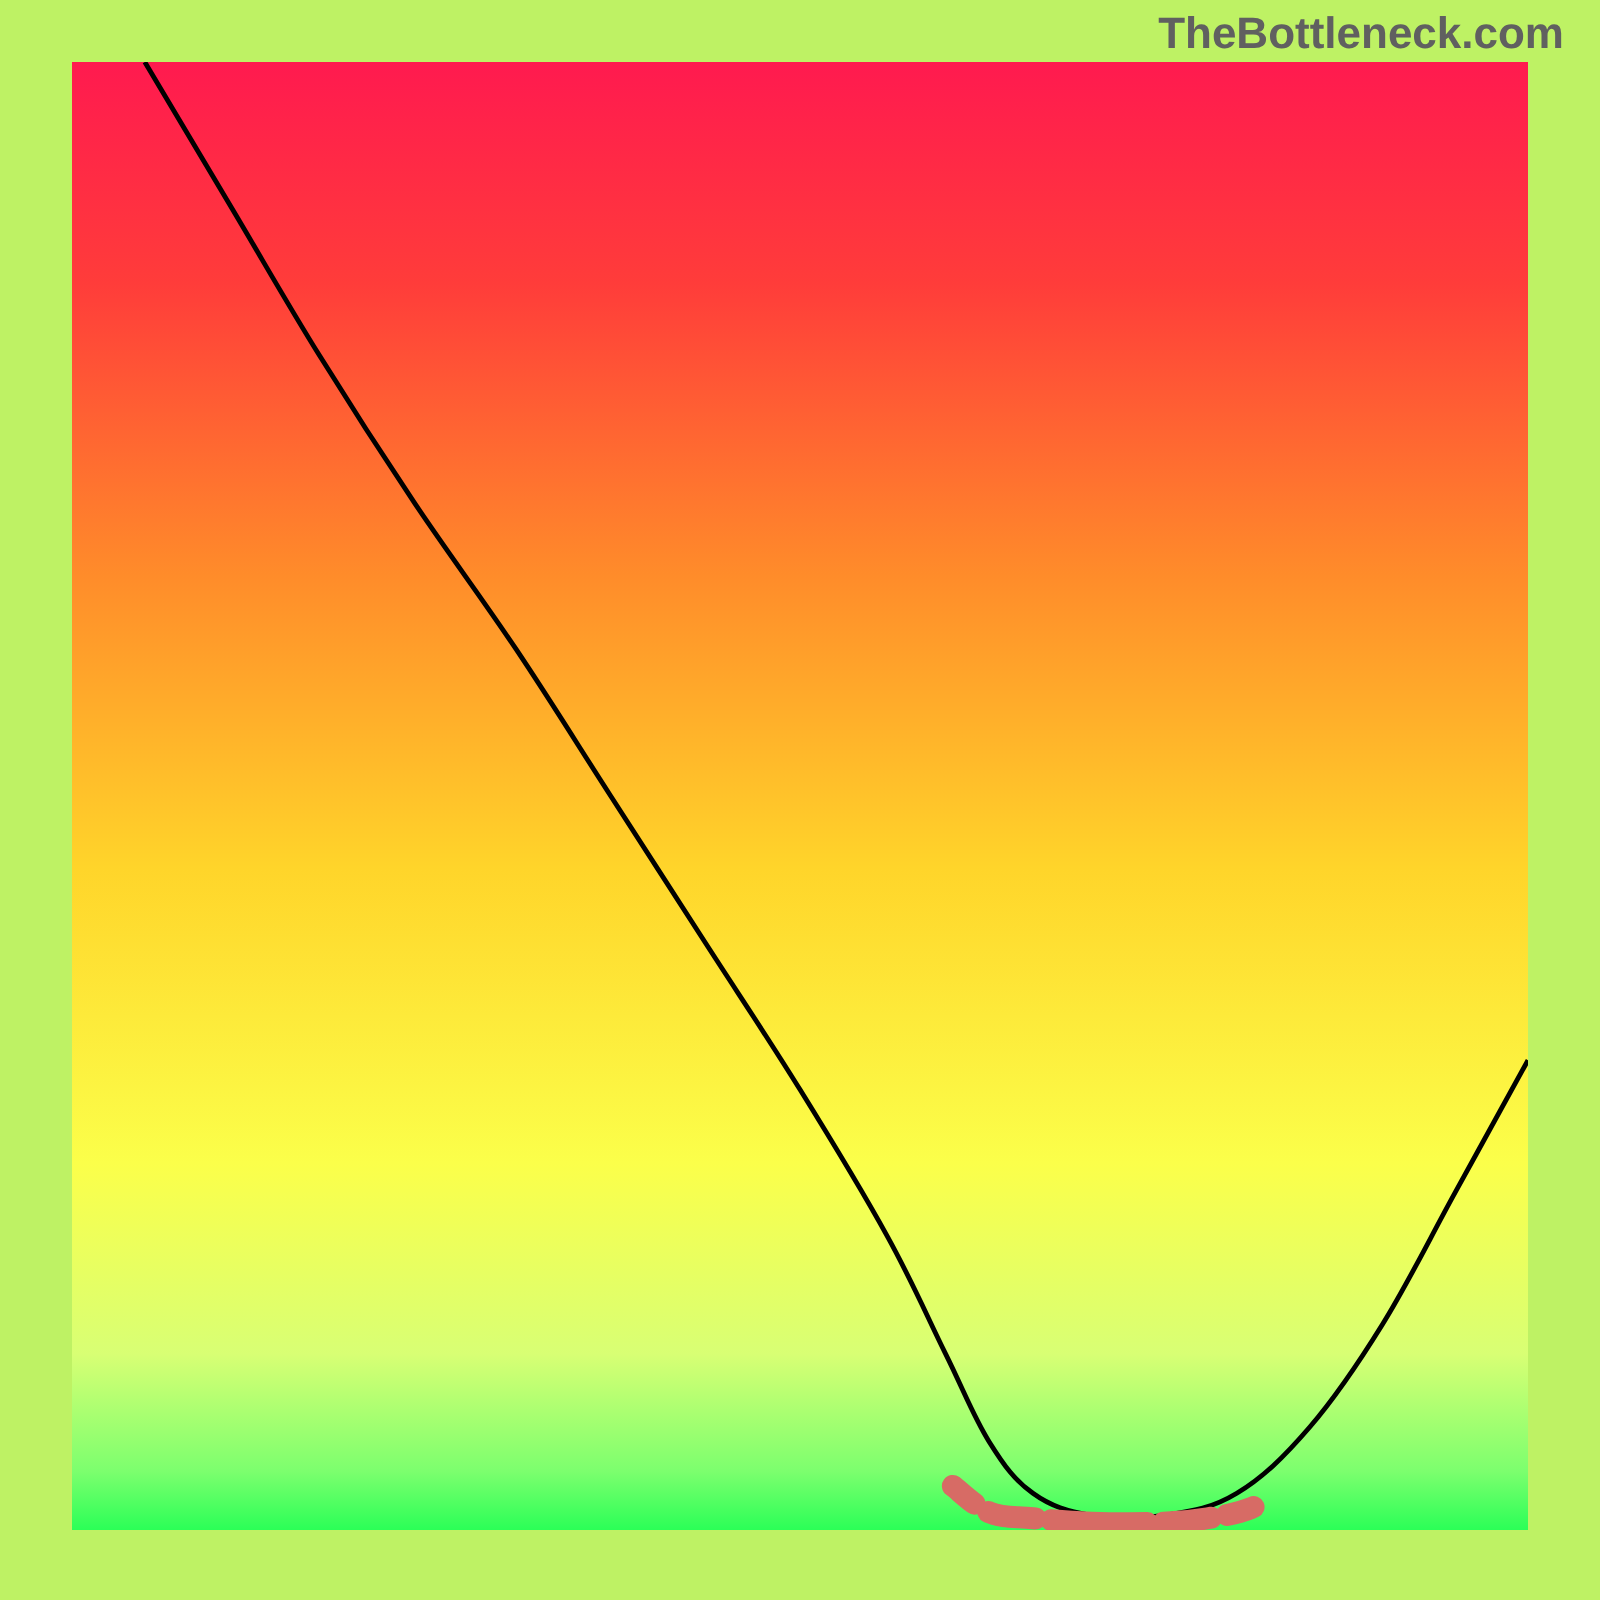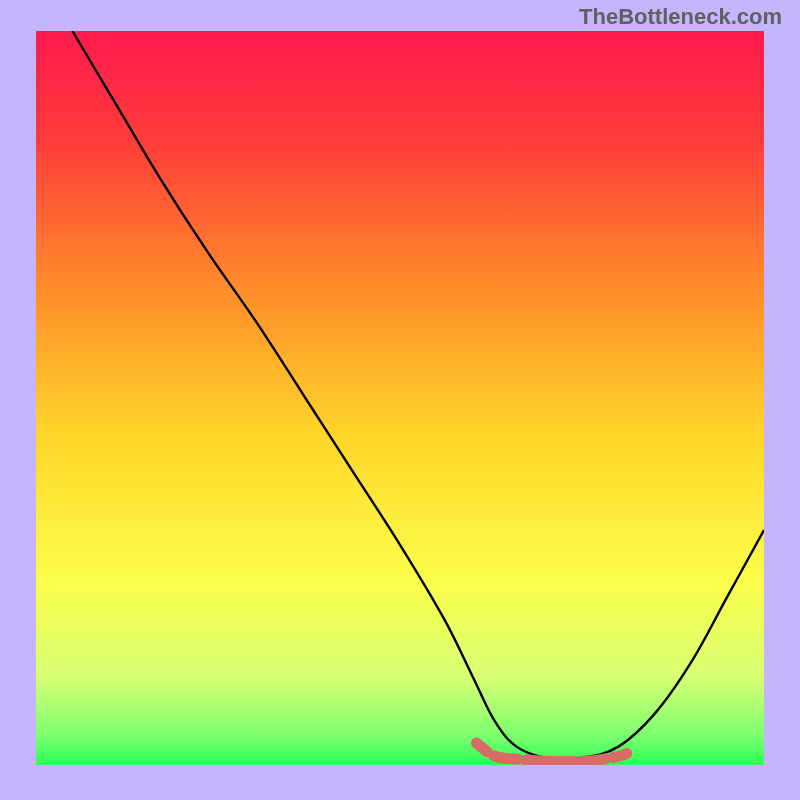--- a/index.html
+++ b/index.html
@@ -9,21 +9,21 @@
     height: 800px;
     background: #000;
     overflow: hidden;
   }
   .frame {
     position: absolute;
     left: 0;
     top: 0;
     width: 800px;
     height: 800px;
-    background: #c4b5fd;
+    background: #bef264;
   }
   .watermark {
     position: absolute;
     top: 4px;
     right: 18px;
     font-family: Arial, Helvetica, sans-serif;
     font-size: 22px;
     font-weight: 600;
     color: #606060;
     letter-spacing: 0;

